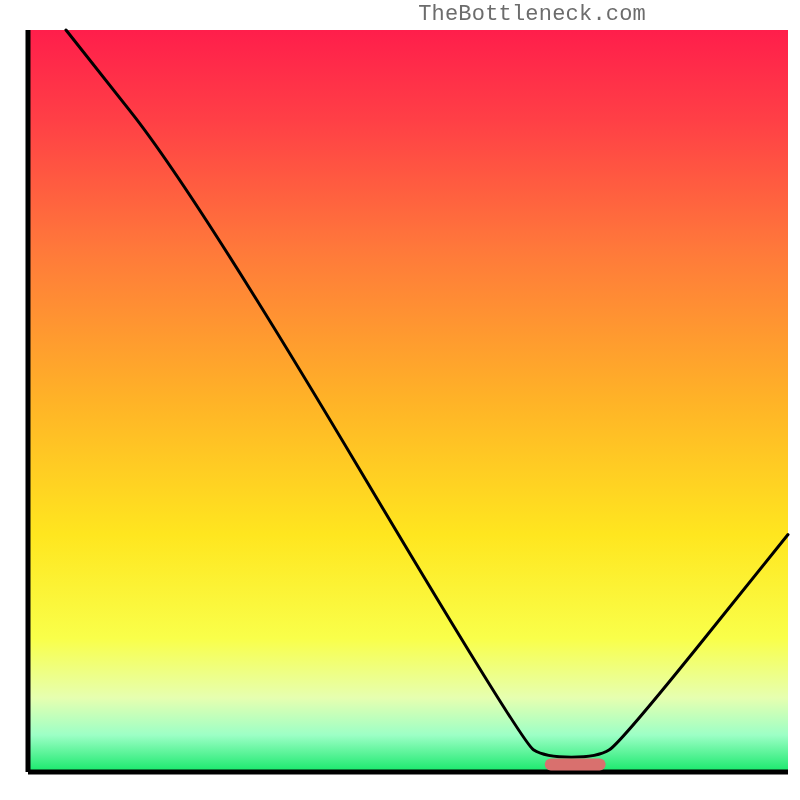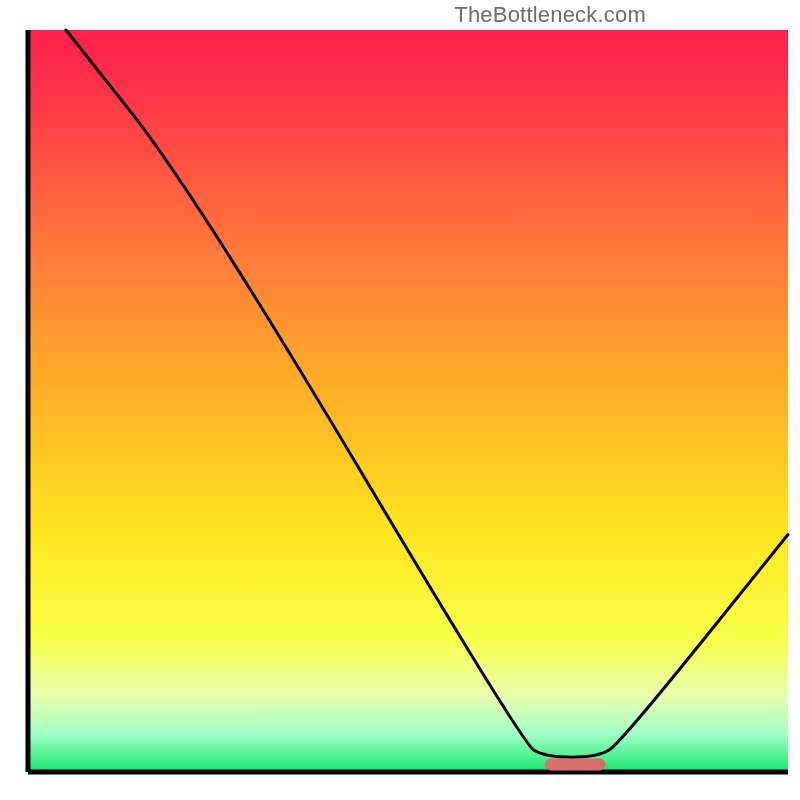--- a/index.html
+++ b/index.html
@@ -7,20 +7,21 @@
     padding: 0;
     width: 800px;
     height: 800px;
     background: #ffffff;
     font-family: Arial, Helvetica, sans-serif;
   }
   .chart-wrapper {
     position: relative;
     width: 656px;
     height: 800px;
+    font-family: Liberation Mono, monospace;
   }
   .watermark {
     position: absolute;
     top: 2px;
     right: 10px;
     color: #6c6c6c;
     font-size: 22px;
     font-weight: 500;
     letter-spacing: 0.2px;
   }

